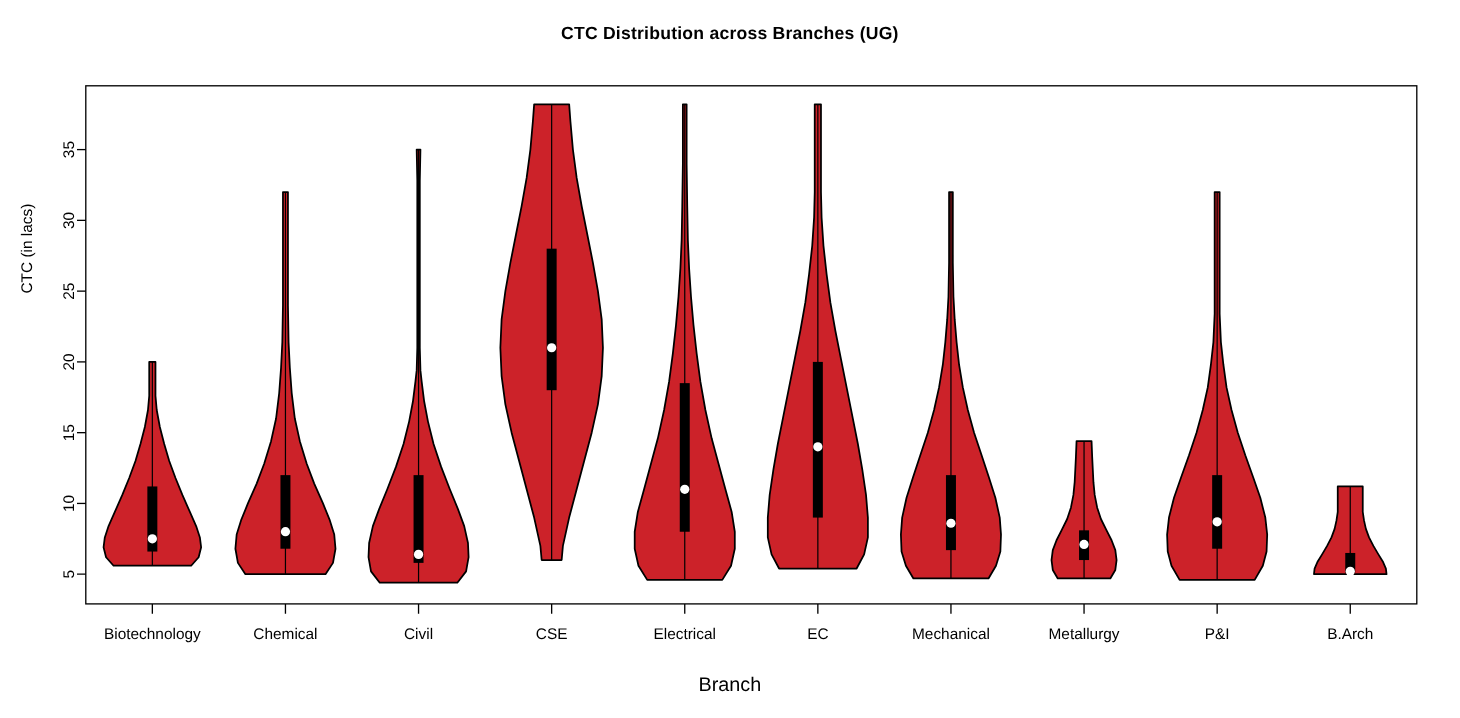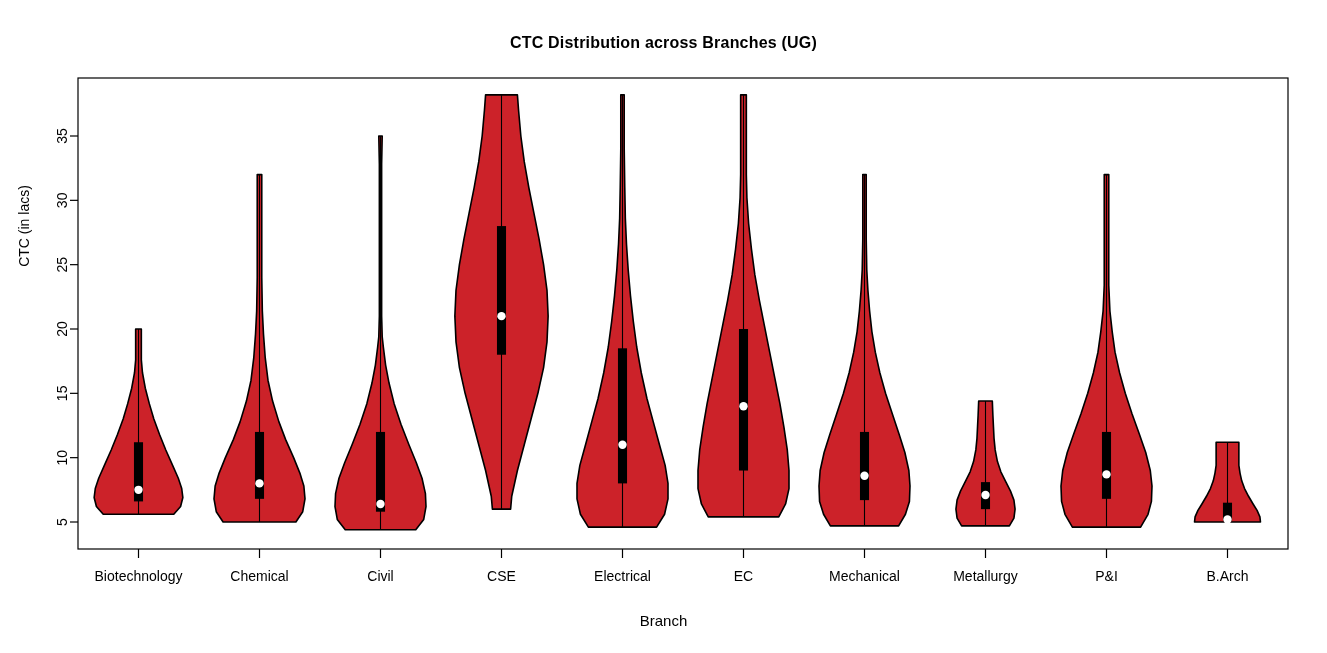--- a/index.html
+++ b/index.html
@@ -15,21 +15,21 @@
     overflow: hidden;
   }
   #plot-root {
     position: relative;
     width: 1327px;
     height: 653px;
     background: #ffffff;
   }
   .chart-title {
     position: absolute;
-    top: 34px;
+    top: 22px;
     left: 0;
     width: 1327px;
     text-align: center;
     font-size: 16px;
     font-weight: bold;
     letter-spacing: 0.2px;
     color: #000000;
   }
   .y-axis-label {
     position: absolute;
@@ -42,21 +42,21 @@
     transform: rotate(-90deg);
     transform-origin: center center;
     margin-left: -52px;
   }
   .x-axis-label {
     position: absolute;
     left: 0;
     top: 612px;
     width: 1327px;
     text-align: center;
-    font-size: 15px;
+    font-size: 18px;
     color: #000000;
   }
   svg.plot-svg {
     position: absolute;
     left: 0;
     top: 0;
     width: 1327px;
     height: 653px;
   }
   .tick-label-y {

